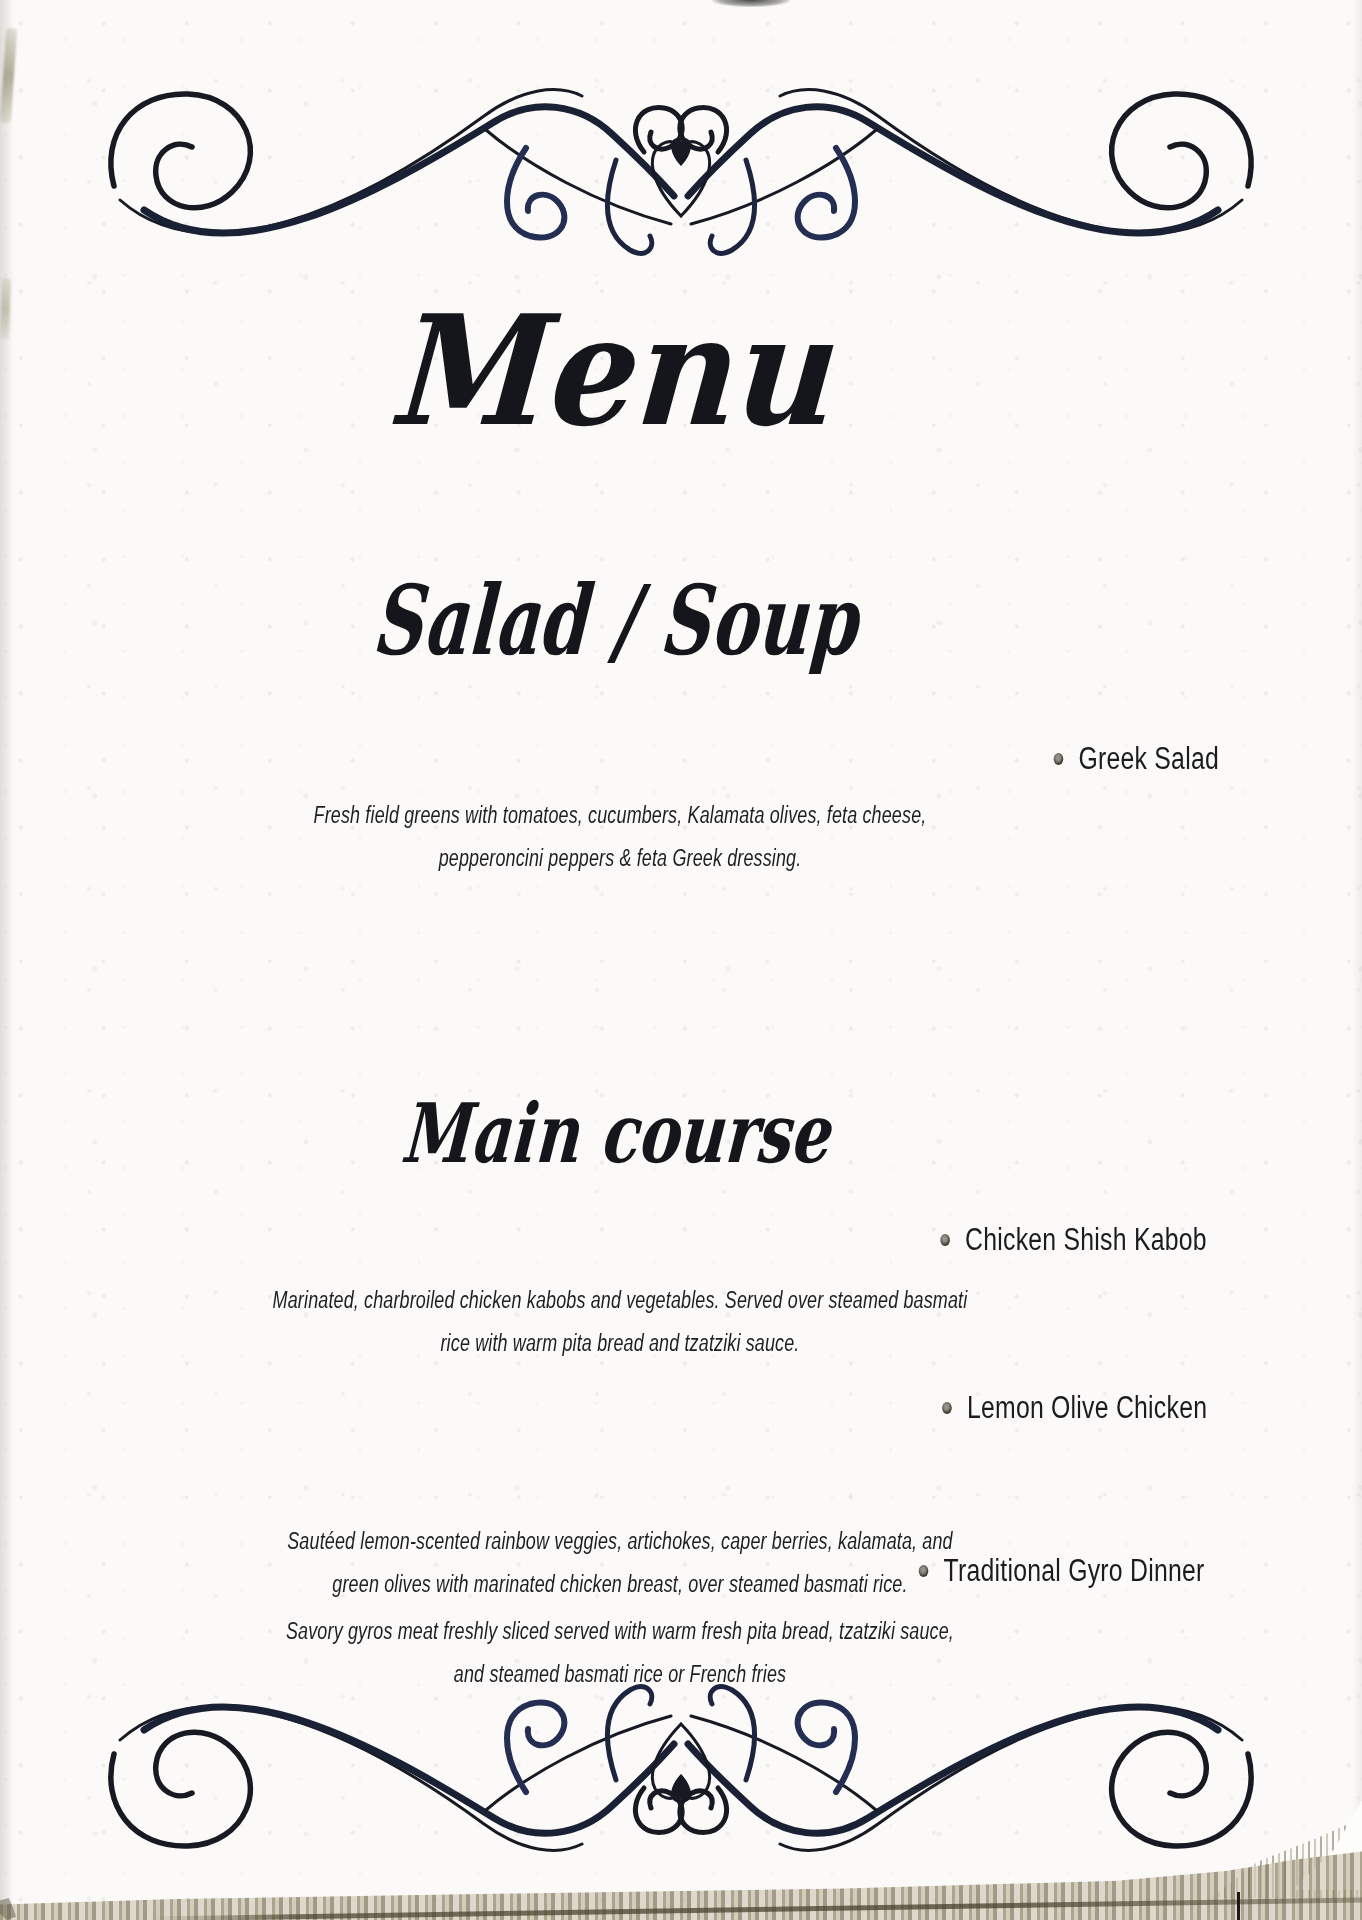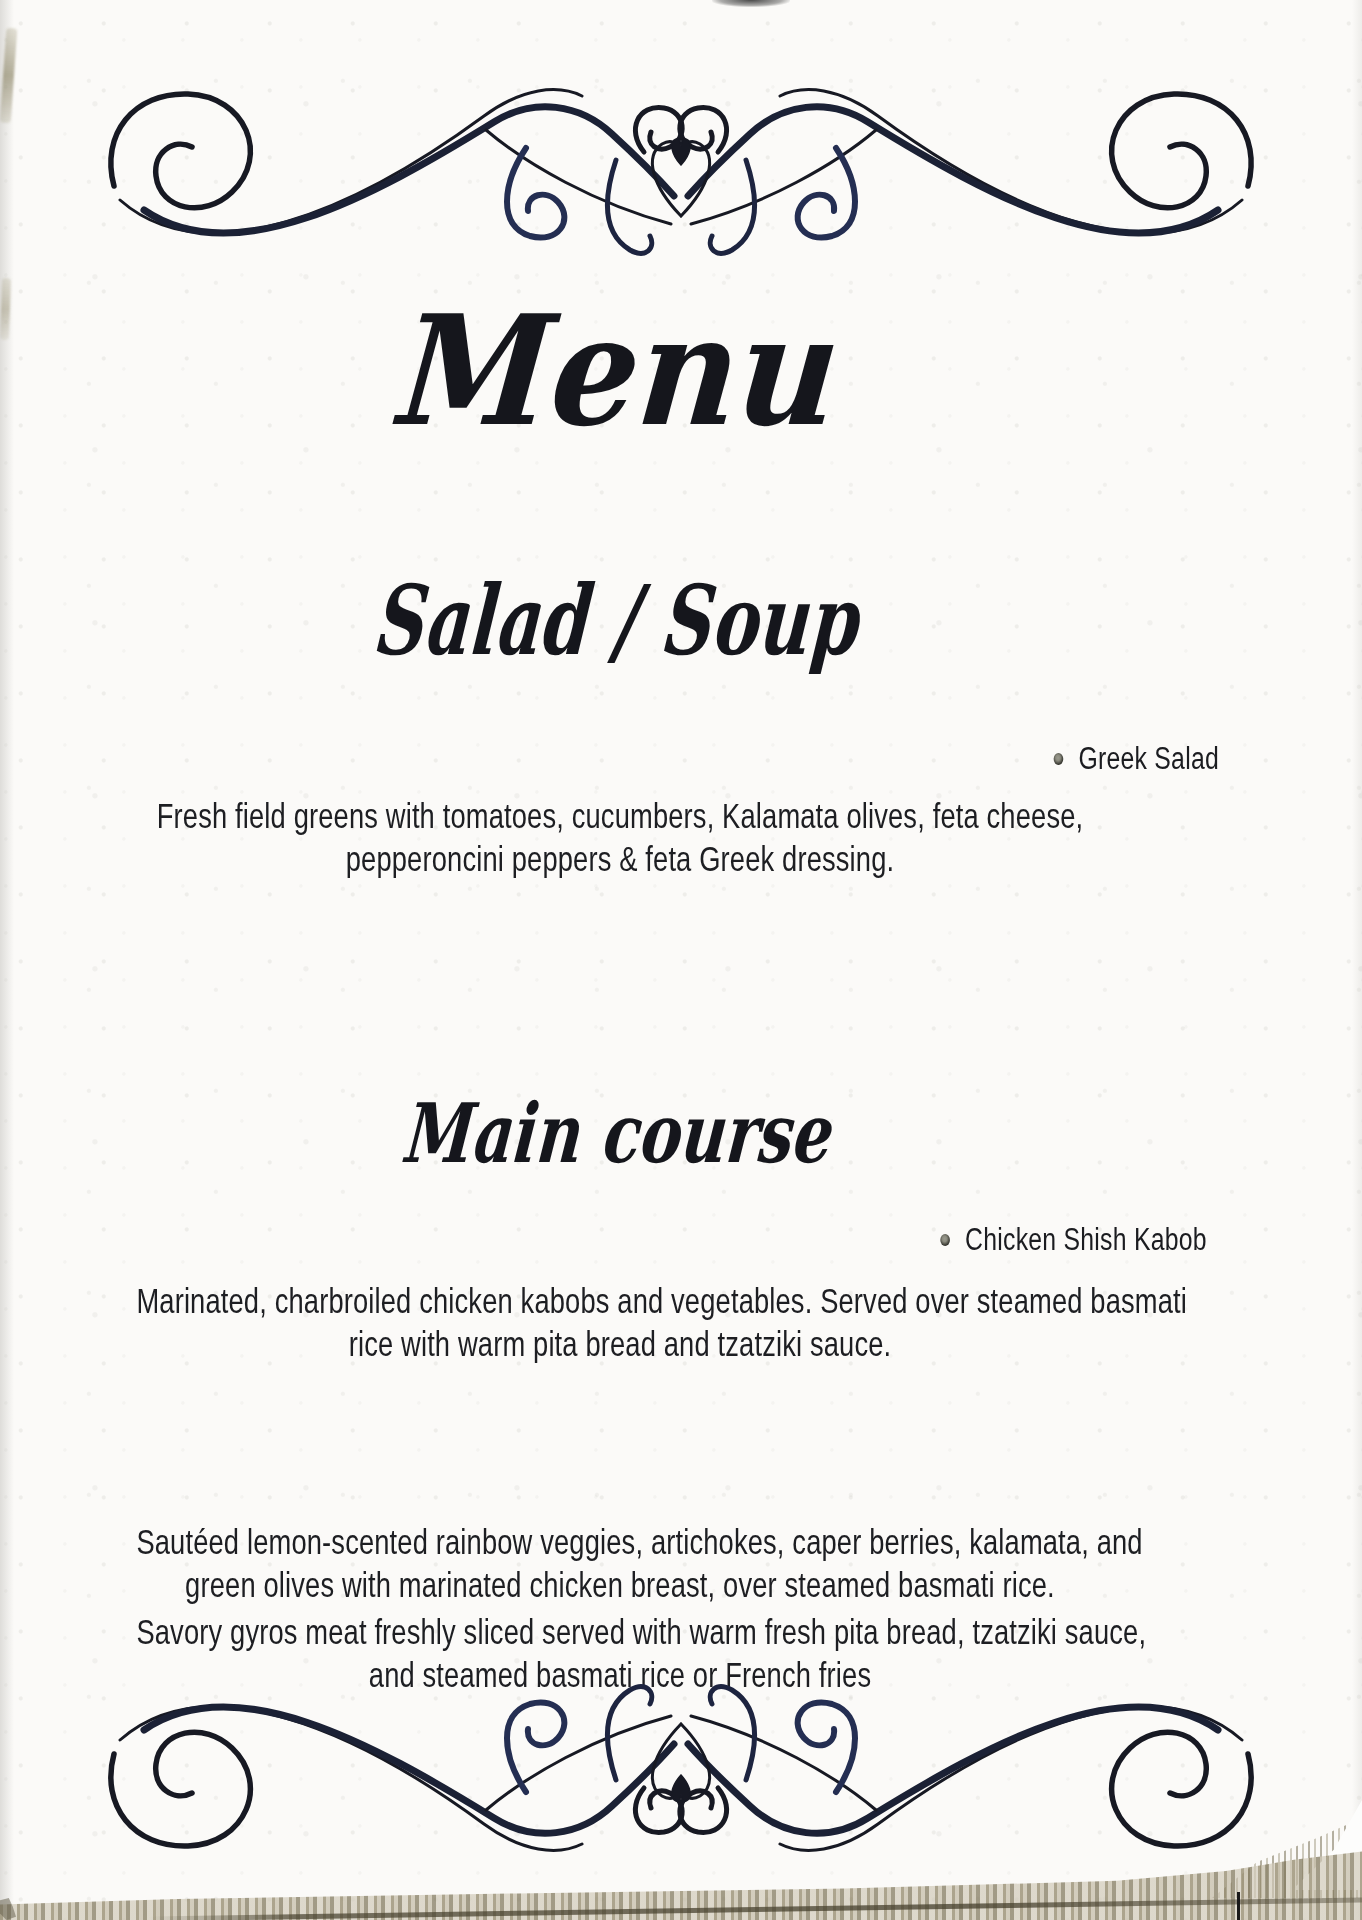--- a/index.html
+++ b/index.html
@@ -59,21 +59,21 @@
   .h-salad>span{font-size:96px;line-height:110px;transform:scaleX(.72) skewX(-8deg);}
   .h-main{top:1086px;}
   .h-main>span{font-size:82px;line-height:95px;transform:scaleX(.75) skewX(-8deg);}
 
   .item-row{position:absolute;left:0;width:1240px;text-align:right;}
   .row-inner{display:inline-flex;align-items:center;gap:19px;transform:scaleX(.8);}
   .bullet{width:12px;height:12px;border-radius:50%;flex:0 0 auto;
     background:radial-gradient(circle at 45% 40%, #9a9a8e 0%, #8a8a7e 30%, #2c2c26 72%, #1c1c18 100%);}
   .item-name{font-size:31px;color:#1b1c20;white-space:nowrap;letter-spacing:.3px;}
 
-  .desc{position:absolute;left:0;width:1240px;text-align:center;font-size:35px;color:#1d1e22;}
+  .desc{position:absolute;left:0;width:1240px;text-align:center;font-size:23px;color:#1d1e22;font-style:italic;}
   .desc .dl{transform:scaleX(.78);line-height:43px;white-space:nowrap;letter-spacing:.2px;}
 
   .flourish{position:absolute;left:50px;width:1262px;height:228px;}
   .flourish.bottom{transform:scaleY(-1);}
 </style>
 </head>
 <body>
 
 <div class="page">
 
@@ -123,25 +123,37 @@
     <span class="row-inner">
       <span class="bullet"></span>
       <span class="item-name">Chicken Shish Kabob</span>
     </span>
   </div>
   <div class="desc" style="top:1279px">
     <div class="dl">Marinated, charbroiled chicken kabobs and vegetables. Served over steamed basmati</div>
     <div class="dl">rice with warm pita bread and tzatziki sauce.</div>
   </div>
 
+  <div class="item-row" style="top:1390px">
+    <span class="row-inner">
+      <span class="bullet"></span>
+      <span class="item-name">Lemon Olive Chicken</span>
+    </span>
+  </div>
   <div class="desc" style="top:1520px">
     <div class="dl">Sautéed lemon-scented rainbow veggies, artichokes, caper berries, kalamata, and</div>
     <div class="dl">green olives with marinated chicken breast, over steamed basmati rice.</div>
   </div>
 
+  <div class="item-row" style="top:1553px">
+    <span class="row-inner">
+      <span class="bullet"></span>
+      <span class="item-name">Traditional Gyro Dinner</span>
+    </span>
+  </div>
   <div class="desc" style="top:1610px">
     <div class="dl">Savory gyros meat freshly sliced served with warm fresh pita bread, tzatziki sauce,</div>
     <div class="dl">and steamed basmati rice or French fries</div>
   </div>
 
   <svg class="flourish bottom" style="top:1678px" viewBox="0 0 1250 228" aria-hidden="true">
     <use href="#flhalf"></use>
     <use href="#flhalf" transform="translate(1250,0) scale(-1,1)"></use>
     <path d="M625,182 C596,152 588,122 606,110 C620,102 625,116 625,127 C625,116 630,102 644,110 C662,122 654,152 625,182 Z" fill="none" stroke="#171923" stroke-width="3"></path>
     <path d="M625,131 C615,120 613,108 620,105 C624,103 625,110 625,113 C625,110 626,103 630,105 C637,108 635,120 625,131 Z" fill="#171923" stroke="#171923" stroke-width="1.5"></path>

